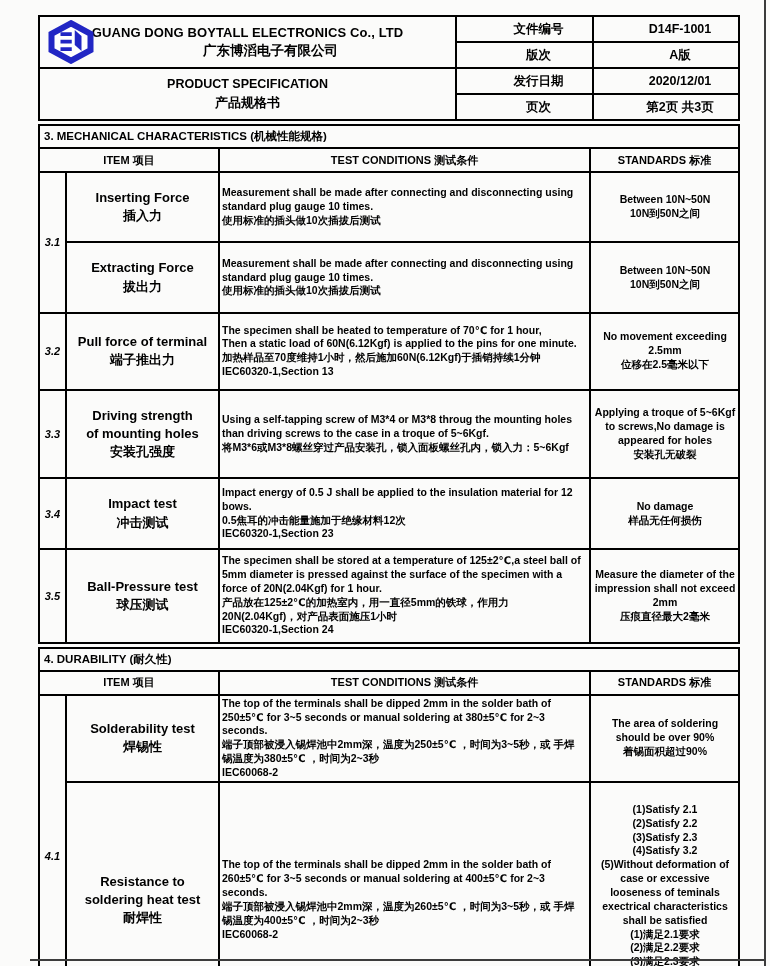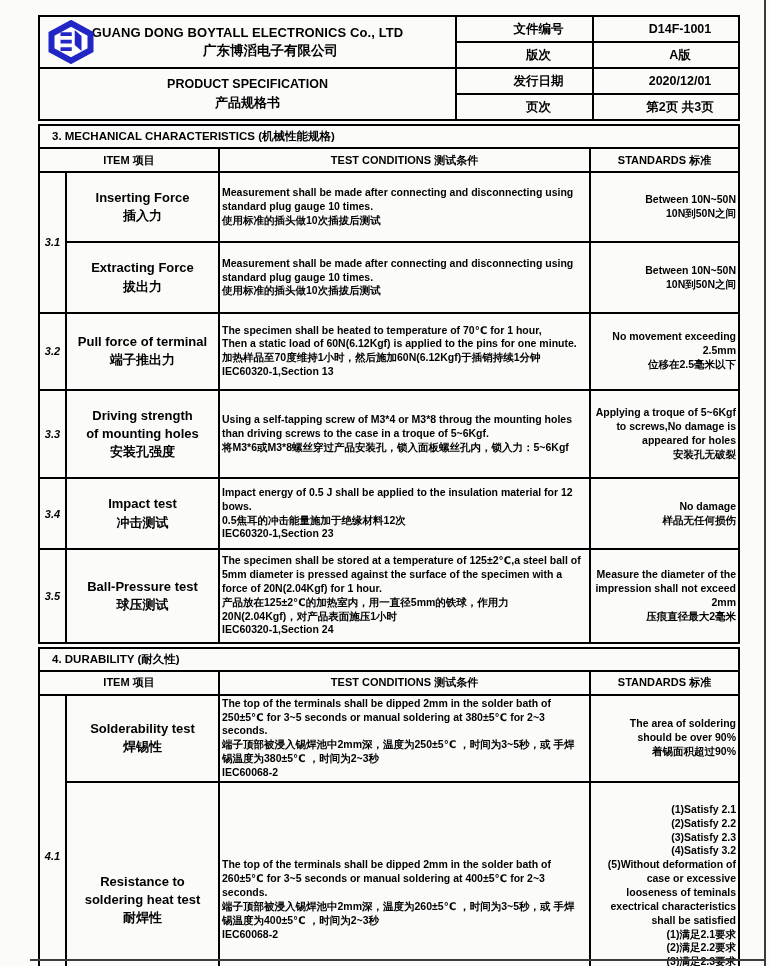--- a/index.html
+++ b/index.html
@@ -20,28 +20,28 @@
   .company-cell { position:relative; text-align:center; }
   .logo-wrap { position:absolute; left:7px; top:50%; transform:translateY(-50%); width:48px; height:44px; }
   .company-en { font-size:13px; letter-spacing:.1px; }
   .company-cn { font-size:13.5px; margin-top:2px;padding-left:46px; }
   .spec-en { font-size:12.5px; }
   .spec-cn { font-size:13px; margin-top:3px; }
   .hlabel, .hvalue { text-align:center; font-size:12.5px;padding-left:28px; }
 
   
   .sec-table { margin-top:3px; }
-  .sec-title-cell { font-size:11.5px; padding:3px 0 3px 12px; text-align:left; }
+  .sec-title-cell { font-size:11.5px; padding:3px 0 3px 4px; text-align:left; }
   .colhead th { font-size:11px; text-align:center; height:24px; }
   td.num { text-align:center; vertical-align:middle; font-size:11px;font-style:italic; }
   td.item { text-align:center; vertical-align:middle; font-size:13px;
             white-space:pre-line; line-height:1.4; padding:16px 2px; }
   td.cond { text-align:left; vertical-align:middle; font-size:10.5px;
             white-space:pre-line; line-height:1.32; padding:1px 6px 1px 2px; }
-  td.std  { text-align:right; vertical-align:middle; font-size:10.5px;
+  td.std  { text-align:center; vertical-align:middle; font-size:10.5px;
             white-space:pre-line; line-height:1.32; padding:1px 2px 1px 3px; }
 
   
   .scan-edge-right { position:absolute; right:4px; top:0; width:2px; height:966px; background:#3c3c3c; }
   .scan-edge-bottom { position:absolute; left:30px; bottom:5px; width:736px; height:2px; background:#3c3c3c; }
 </style>
 </head>
 <body>
 
 <div class="doc">

